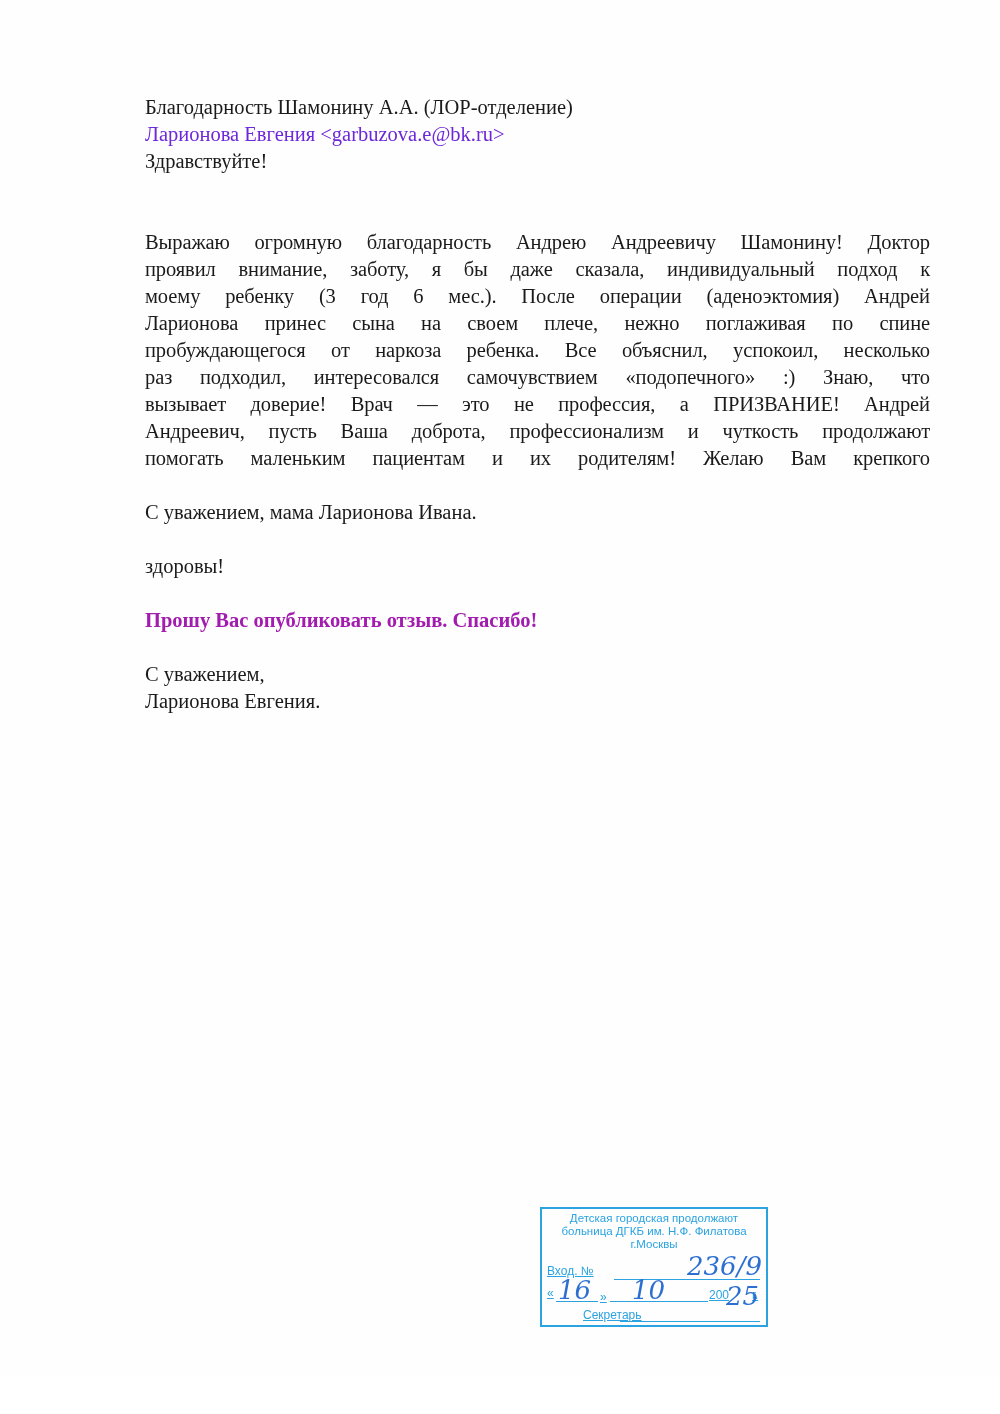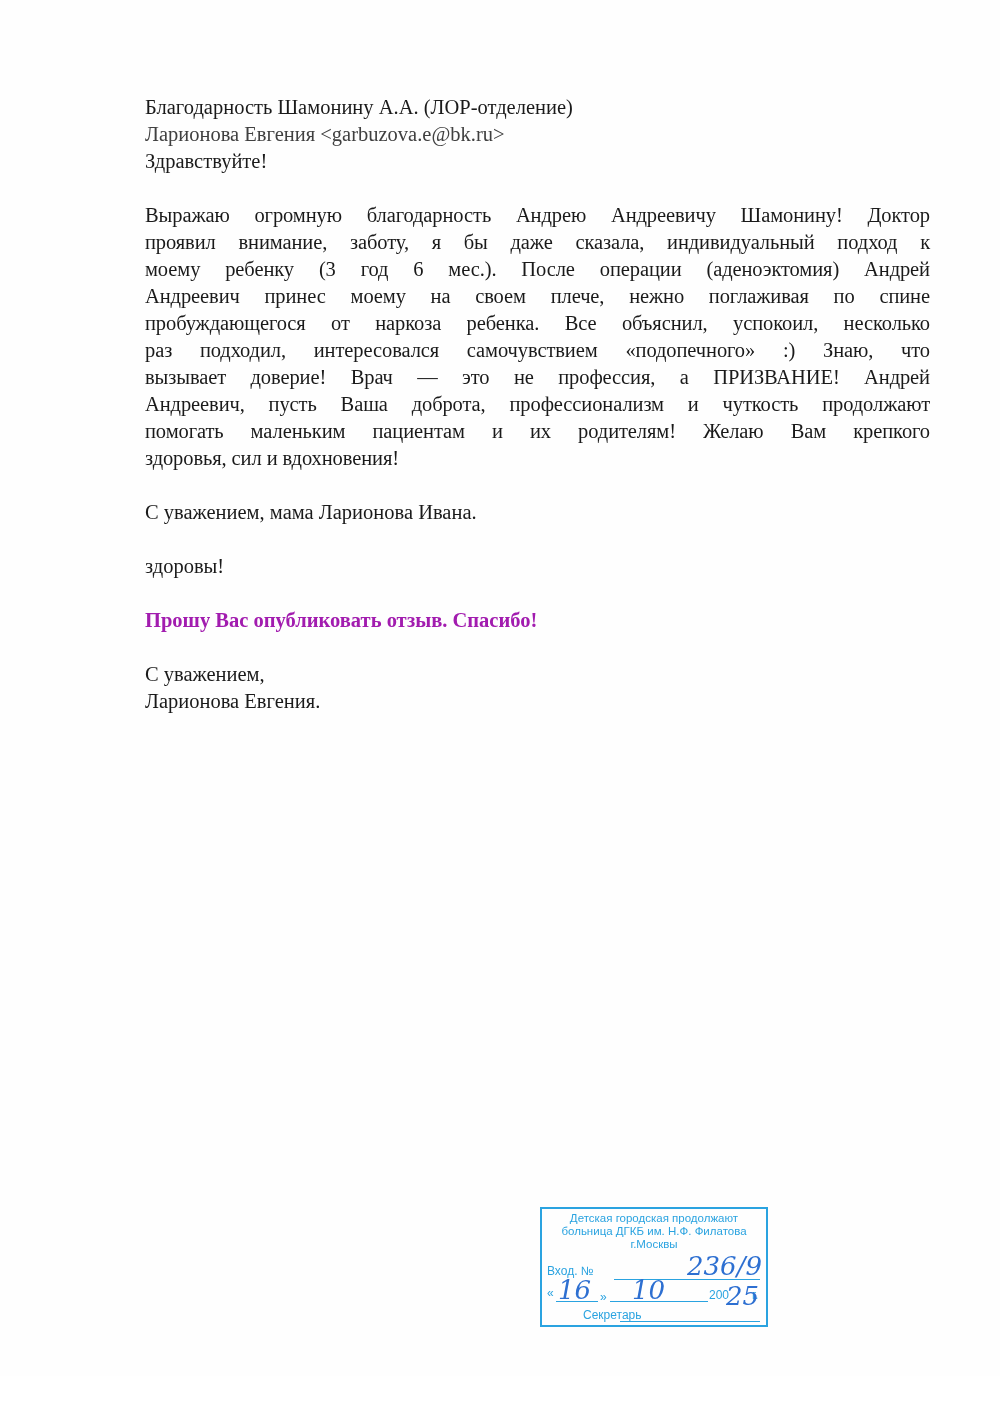--- a/index.html
+++ b/index.html
@@ -23,28 +23,29 @@
     }
     .letter {
       position: absolute;
       left: 145px;
       top: 94px;
       width: 785px;
       font-size: 20.5px;
       line-height: 27px;
     }
     .line { display: block; white-space: nowrap; }
-    .sender { color: #404040; }
+    .sender { color: #6d28d9; }
     .gap { height: 27px; }
     .body-text {
       text-align: justify;
       text-align-last: left;
       width: 785px;
       line-height: 27px;
       letter-spacing: -0.1px;
+      margin-top: 27px;
     }
     .body-text .jl {
       display: block;
       text-align: justify;
       text-align-last: justify;
       white-space: normal;
     }
     .body-text .jl.last {
       text-align-last: left;
     }
@@ -67,20 +68,21 @@
     .stamp .hdr {
       position: absolute;
       left: 4px; right: 4px; top: 3px;
       text-align: center;
     }
     .stamp .hdr span { display: block; }
     .stamp .row {
       position: absolute;
       left: 5px; right: 4px;
       font-size: 12px;
+      text-decoration: underline;
     }
     .stamp .uline {
       position: absolute;
       border-bottom: 1.5px solid #2aa3e0;
       height: 0;
     }
     .hand {
       position: absolute;
       font-family: "DejaVu Serif", serif;
       font-style: italic;
@@ -98,27 +100,26 @@
     <span class="line">Благодарность Шамонину А.А. (ЛОР-отделение)</span>
     <span class="line sender">Ларионова Евгения &lt;garbuzova.e@bk.ru&gt;</span>
     <span class="line">Здравствуйте!</span>
 
     <div class="gap"></div>
 
     <div class="body-text">
       <span class="jl">Выражаю огромную благодарность Андрею Андреевичу Шамонину! Доктор</span>
       <span class="jl">проявил внимание, заботу, я бы даже сказала, индивидуальный подход к</span>
       <span class="jl">моему ребенку (3 год 6 мес.). После операции (аденоэктомия) Андрей</span>
-      <span class="jl">Андреевич принес моему на своем плече, нежно поглаживая по спине</span>
+      <span class="jl">Ларионова принес сына на своем плече, нежно поглаживая по спине</span>
       <span class="jl">пробуждающегося от наркоза ребенка. Все объяснил, успокоил, несколько</span>
       <span class="jl">раз подходил, интересовался самочувствием «подопечного» :) Знаю, что</span>
       <span class="jl">вызывает доверие! Врач — это не профессия, а ПРИЗВАНИЕ! Андрей</span>
       <span class="jl">Андреевич, пусть Ваша доброта, профессионализм и чуткость продолжают</span>
       <span class="jl">помогать маленьким пациентам и их родителям! Желаю Вам крепкого</span>
-      <span class="jl last">здоровья, сил и вдохновения!</span>
     </div>
 
     <div class="gap"></div>
 
     <span class="line">С уважением, мама Ларионова Ивана.</span>
 
     <div class="gap"></div>
 
     <span class="line">здоровы!</span>
 

